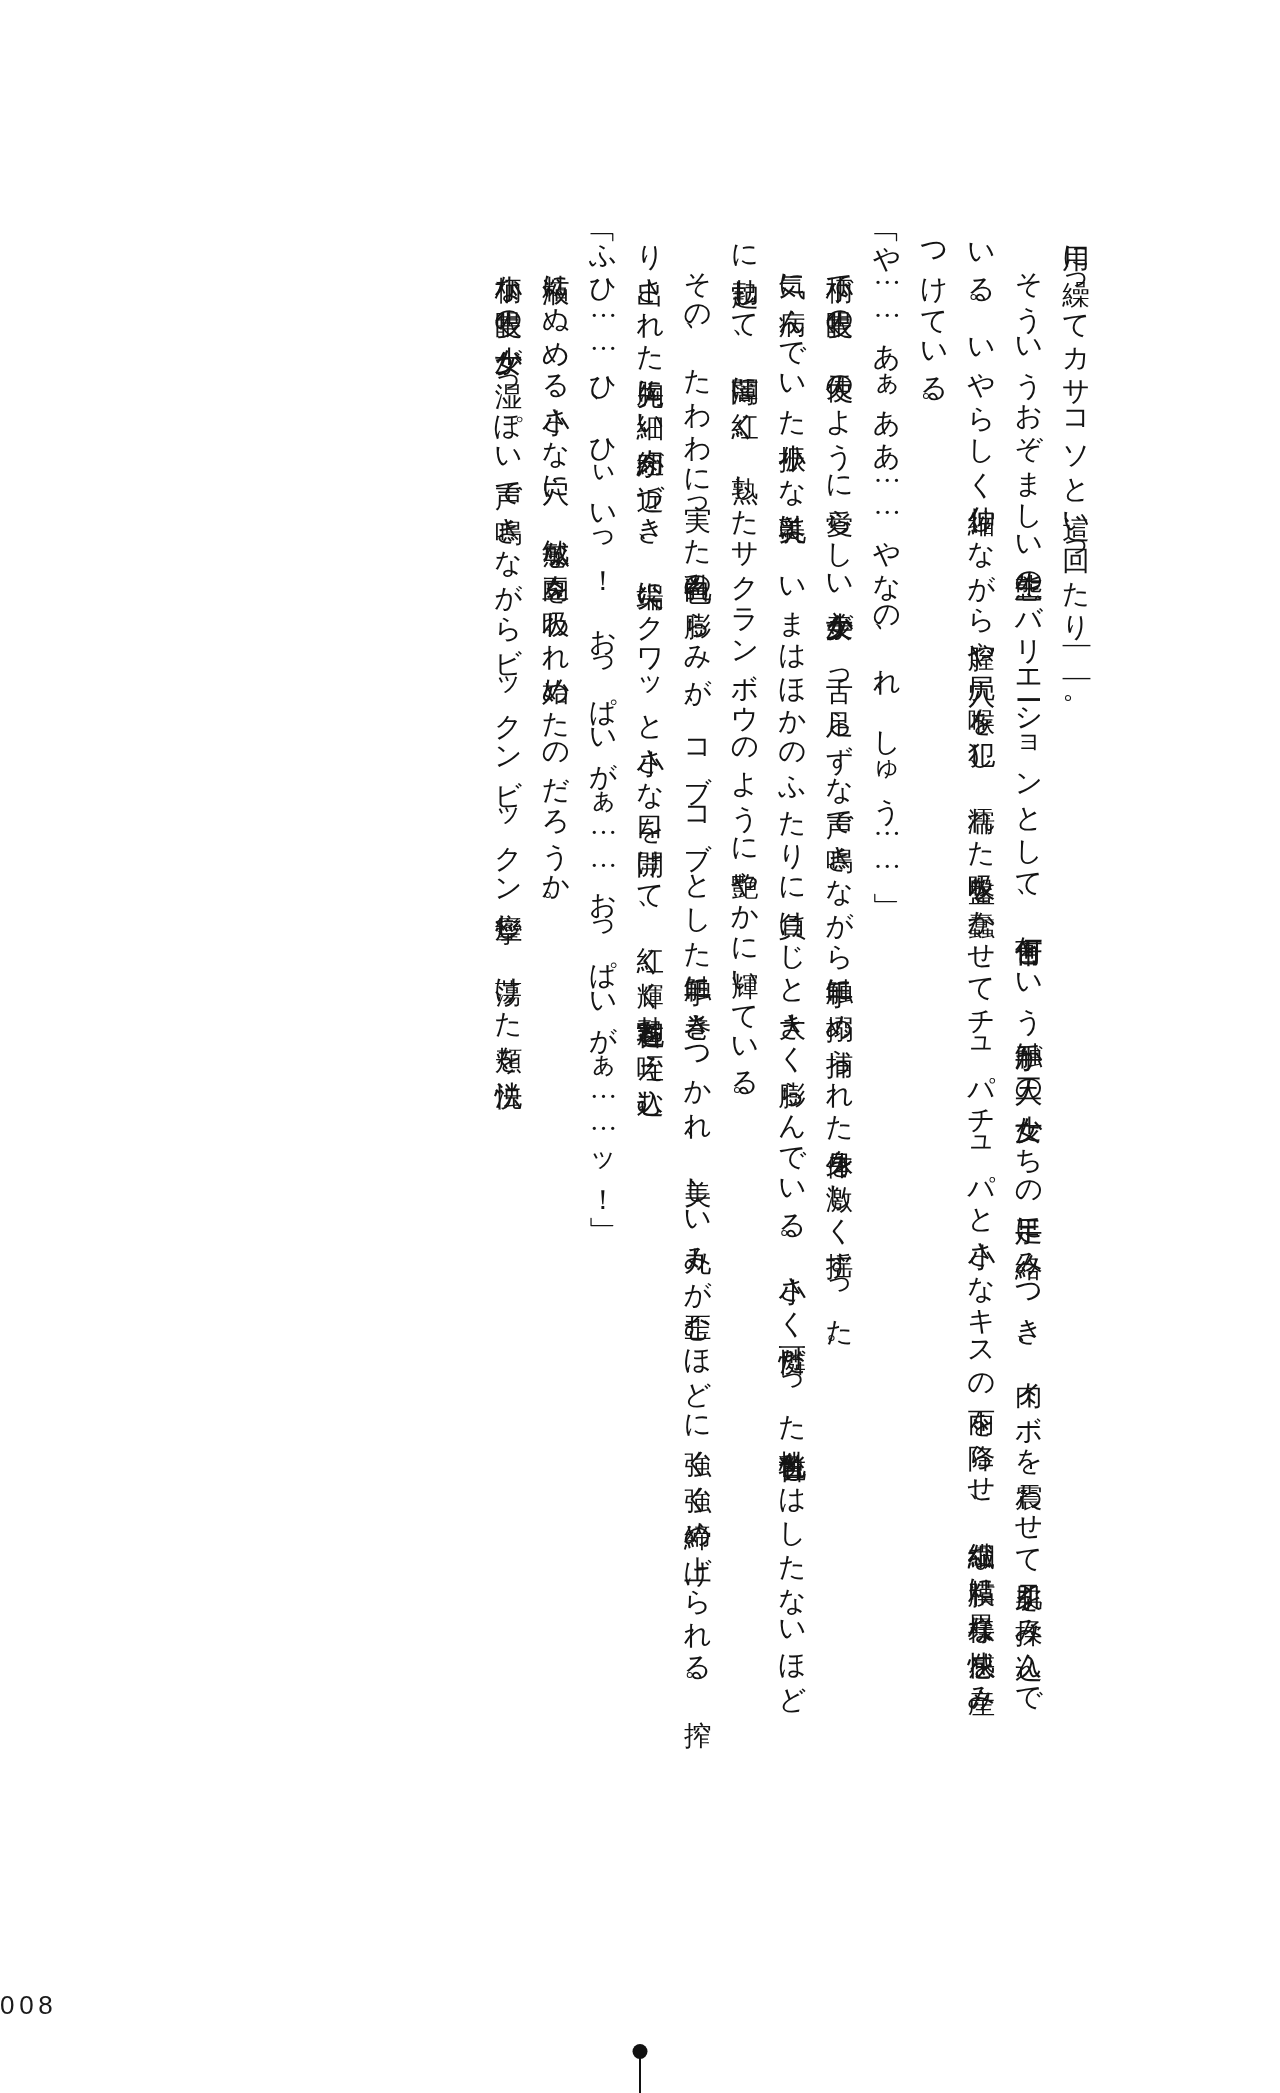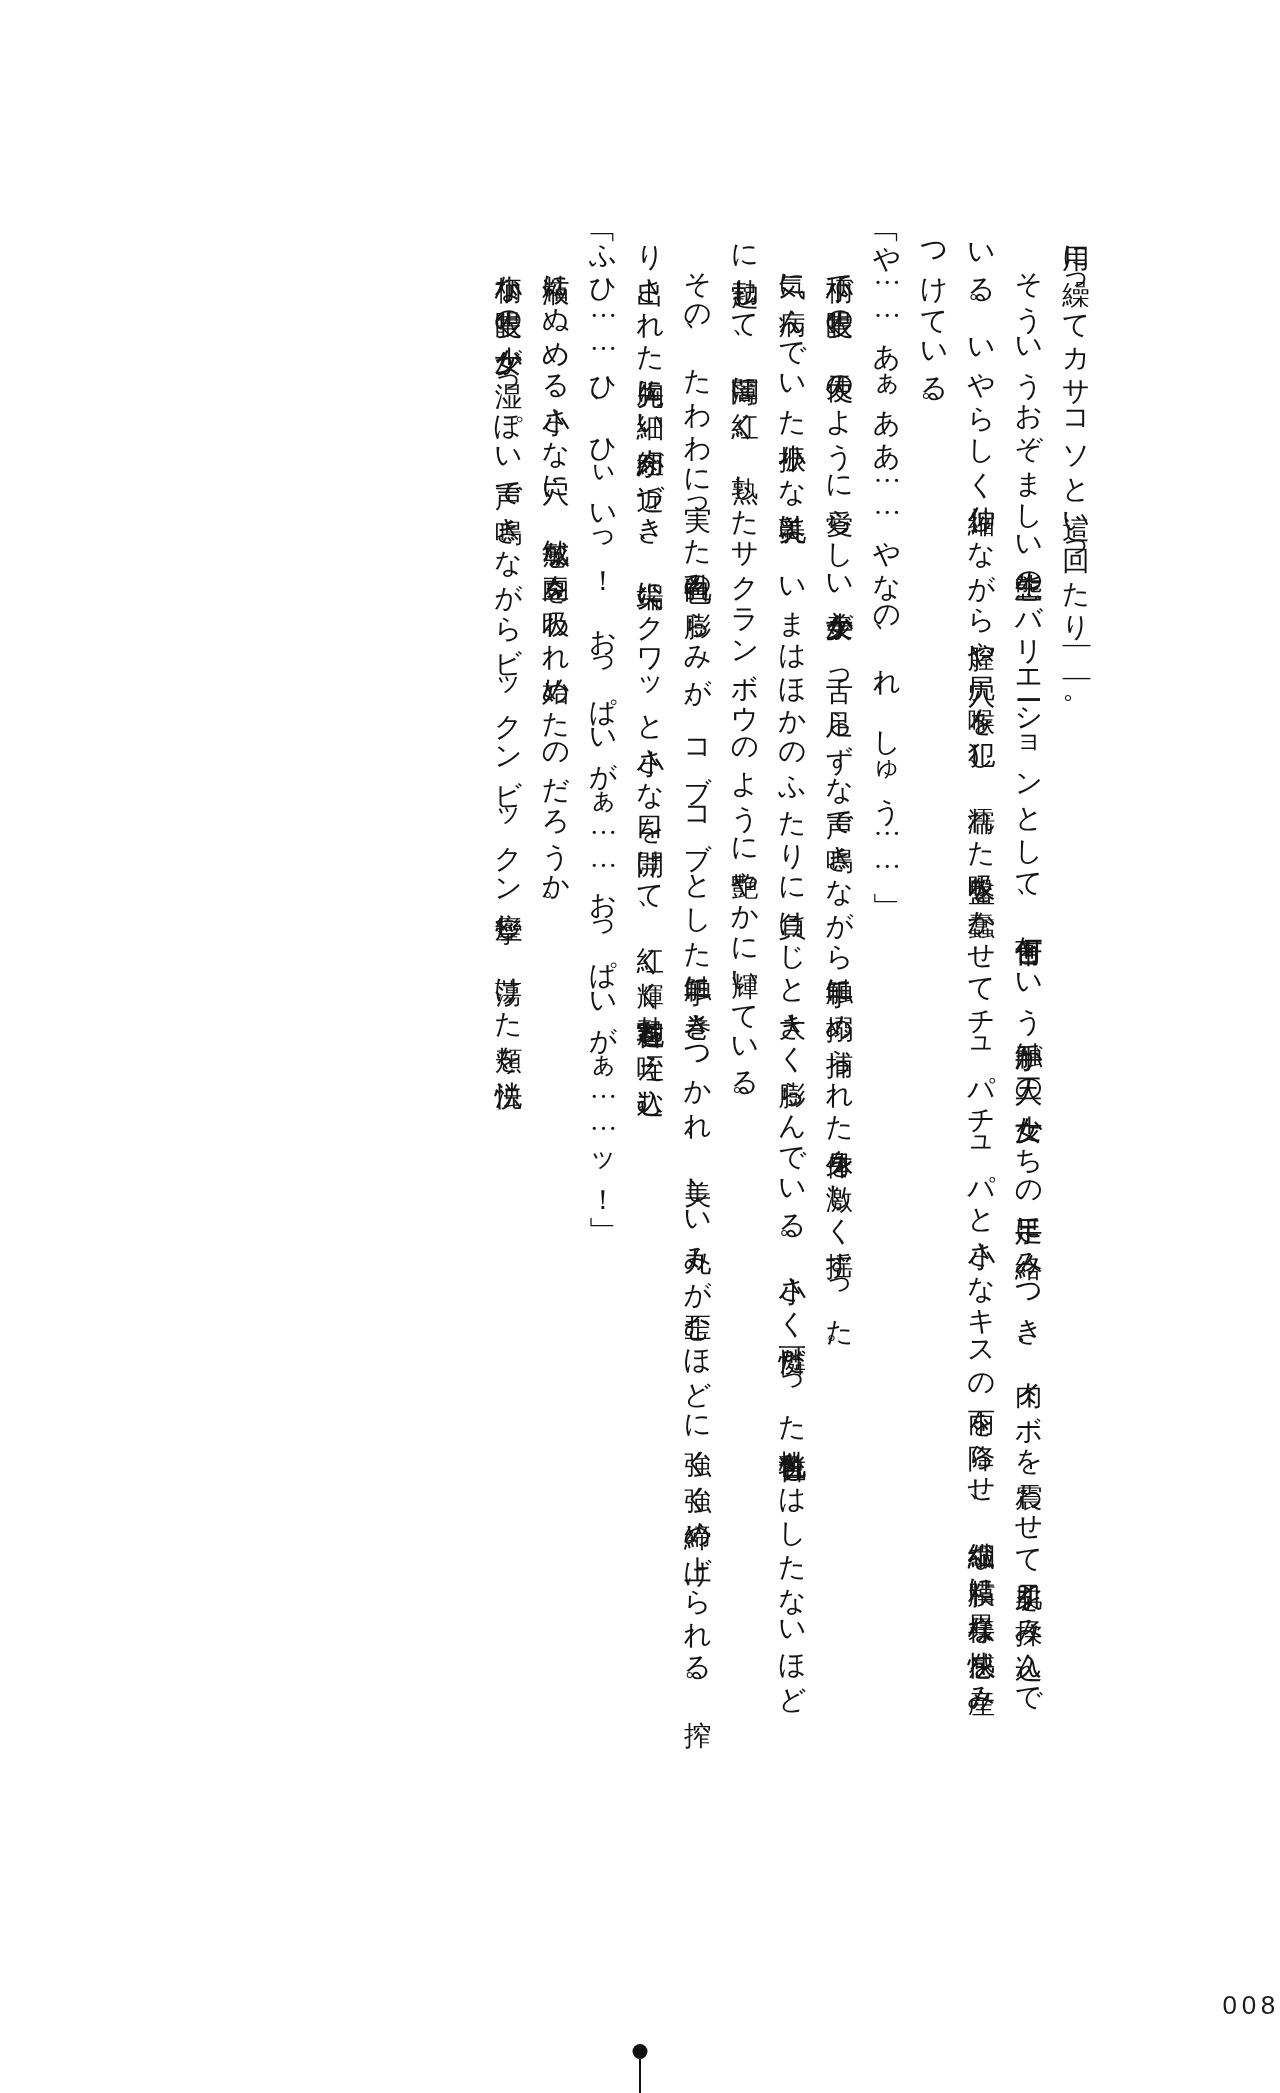--- a/index.html
+++ b/index.html
@@ -38,21 +38,21 @@
   }
   .text-block p.ind {
     text-indent: 1em;
   }
   
   .folio {
     position: absolute;
     left: 0;
     right: 0;
     bottom: 72px;
-    text-align: right;
+    text-align: left;
     font-family: "Liberation Sans", sans-serif;
     font-size: 26px;
     letter-spacing: 0.18em;
     color: #1a1a1a;
   }
   .folio-rule {
     position: absolute;
     bottom: 0px;
     left: 50%;
     transform: translateX(-50%);

